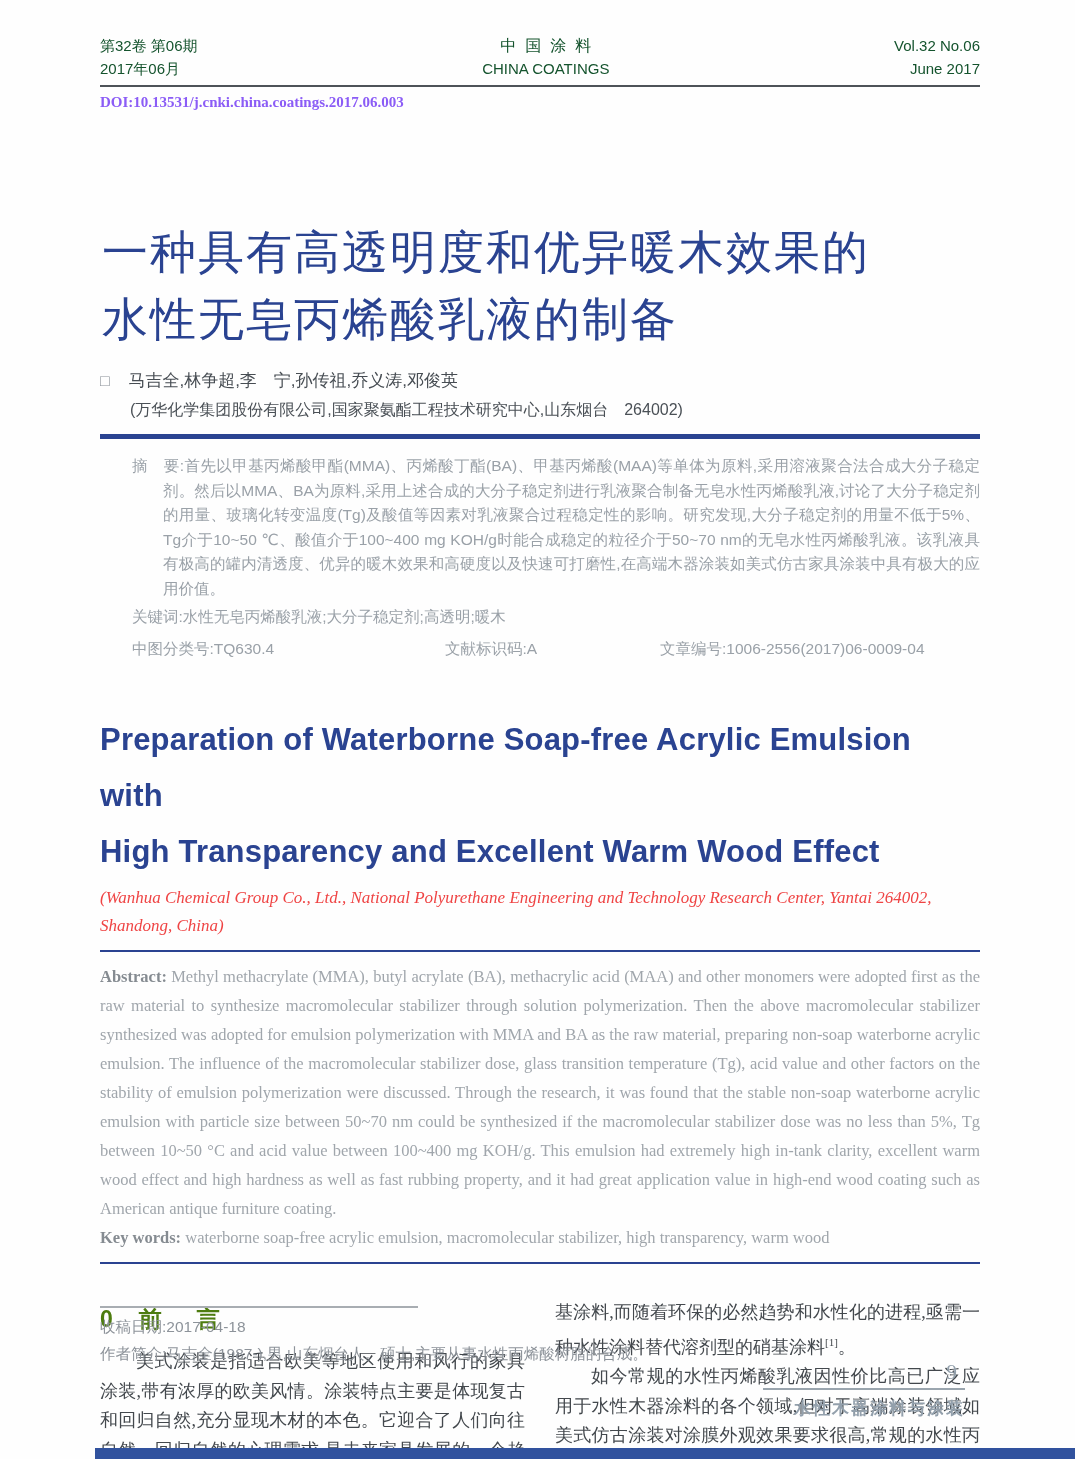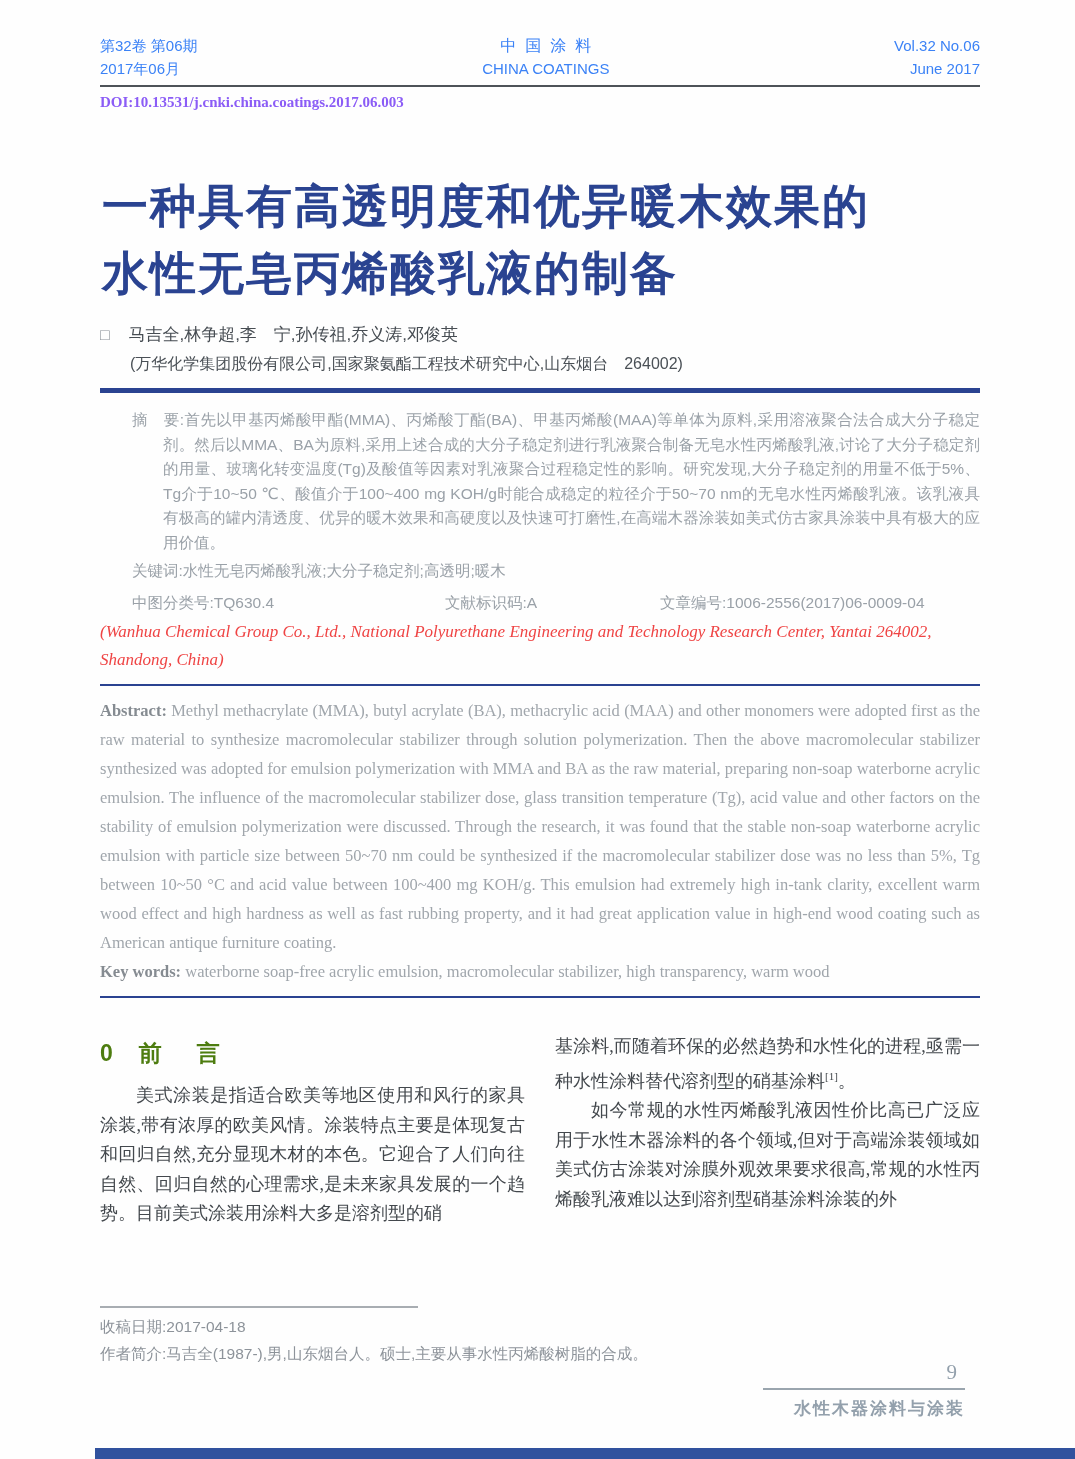--- a/index.html
+++ b/index.html
@@ -6,31 +6,31 @@
   html,body { margin:0; padding:0; background:#ffffff; }
   .page {
     width:1075px; height:1459px; position:relative; overflow:hidden;
     background:#fefefe;
     font-family:"Liberation Sans","DejaVu Sans",sans-serif;
   }
   .content { padding:34px 95px 0 100px; }
 
   
   .jheader { display:flex; justify-content:space-between; align-items:flex-start;
-             color:#3b82f6; font-size:15px; line-height:23px; }
+             color:#14532d; font-size:15px; line-height:23px; }
   .jh-center { text-align:center; }
   .jh-name-cn { letter-spacing:9px; font-size:16px; padding-left:9px; }
   .jh-right { text-align:right; }
   .header-rule { border-bottom:2px solid #4e5358; margin-top:5px; }
   .doi { font-family:"Liberation Serif","DejaVu Serif",serif; font-weight:bold;
          color:#8b5cf6; font-size:15px; margin-top:7px; }
 
   
-  .title-cn { margin:62px 0 0 2px; font-size:46px; line-height:67px; letter-spacing:2px;
-              color:#2a4391; font-weight:bold; }
+  .title-cn { margin:108px 0 0 2px; font-size:46px; line-height:67px; letter-spacing:2px;
+              color:#2a4391; font-weight:normal; }
   .authors-cn { margin-top:16px; font-size:17px; color:#474d53; }
   .author-box { color:#8b9298; margin-right:14px; font-size:16px; }
   .affil-cn { margin:8px 0 0 30px; font-size:16px; color:#4a5056; }
   .rule-thick { height:5px; background:#2a4391; margin-top:13px; }
 
   
   .abstract-cn { margin:15px 0 0 63px; text-indent:-31px; font-size:15.5px;
                  line-height:24.5px; color:#9aa1a8; text-align:justify; }
   .keywords-cn { margin:4px 0 10px 32px; font-size:15.5px; line-height:24px; color:#9aa1a8; }
   .class-line { display:flex; margin:8px 0 0 32px; font-size:15.5px; color:#9aa1a8; }
@@ -118,20 +118,24 @@
     </p>
     <p class="keywords-cn">
       <span>关键词:</span><span>水性无皂丙烯酸乳液;大分子稳定剂;高透明;暖木</span>
     </p>
     <div class="class-line">
       <span class="class-clc">中图分类号:TQ630.4</span>
       <span class="class-doc">文献标识码:A</span>
       <span>文章编号:1006-2556(2017)06-0009-04</span>
     </div>
 
+    <h2 class="title-en">
+      <span>Preparation of Waterborne Soap-free Acrylic Emulsion with</span><br>
+      <span>High Transparency and Excellent Warm Wood Effect</span>
+    </h2>
     <div class="affil-en">(Wanhua Chemical Group Co., Ltd., National Polyurethane Engineering and Technology Research Center, Yantai 264002, Shandong, China)</div>
 
     <div class="rule-thin"></div>
 
     <p class="abstract-en">
       <span class="label-b">Abstract: </span><span>Methyl methacrylate (MMA), butyl acrylate (BA), methacrylic acid (MAA) and other monomers were adopted first as the raw material to synthesize macromolecular stabilizer through solution polymerization. Then the above macromolecular stabilizer synthesized was adopted for emulsion polymerization with MMA and BA as the raw material, preparing non-soap waterborne acrylic emulsion. The influence of the macromolecular stabilizer dose, glass transition temperature (Tg), acid value and other factors on the stability of emulsion polymerization were discussed. Through the research, it was found that the stable non-soap waterborne acrylic emulsion with particle size between 50~70 nm could be synthesized if the macromolecular stabilizer dose was no less than 5%, Tg between 10~50 °C and acid value between 100~400 mg KOH/g. This emulsion had extremely high in-tank clarity, excellent warm wood effect and high hardness as well as fast rubbing property, and it had great application value in high-end wood coating such as American antique furniture coating.</span>
     </p>
     <p class="keywords-en">
       <span class="label-b">Key words: </span><span>waterborne soap-free acrylic emulsion, macromolecular stabilizer, high transparency, warm wood</span>
     </p>

